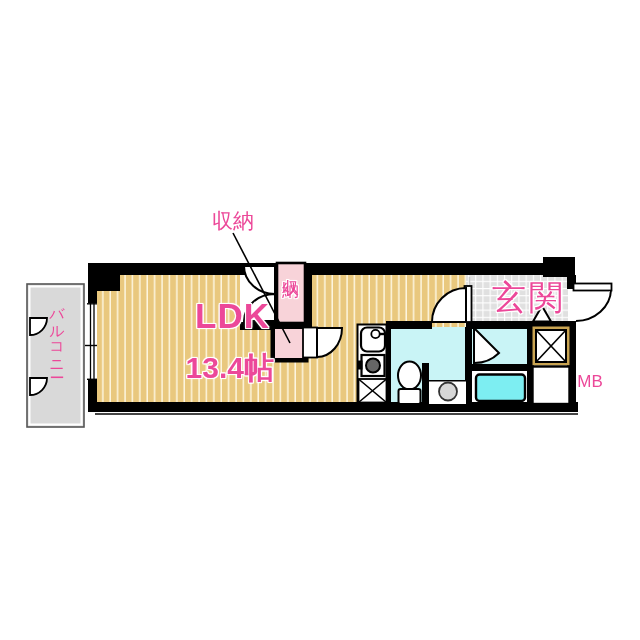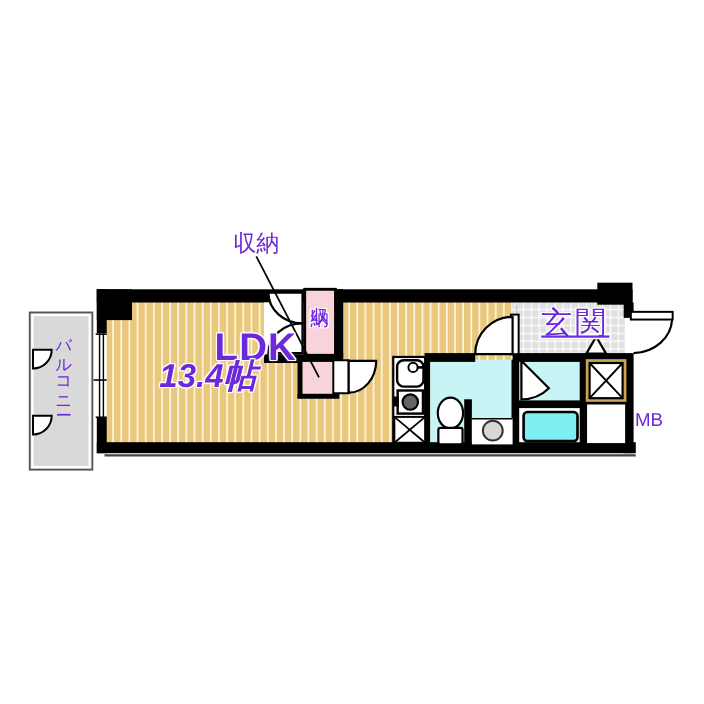--- a/index.html
+++ b/index.html
@@ -1,31 +1,31 @@
 <!DOCTYPE html>
 <html><head>
 <meta charset="utf-8">
 <style>
   html,body{margin:0;padding:0;background:#fff;}
   #canvas{
     position:relative;width:640px;height:640px;background:#ffffff;overflow:hidden;
     font-family:"Liberation Sans","DejaVu Sans",sans-serif;
   }
   #plan-svg{position:absolute;left:0;top:0;}
-  .lbl{position:absolute;color:#6d28d9;white-space:nowrap;}
+  .lbl{position:absolute;color:#ec4899;white-space:nowrap;}
   .halo{
     text-shadow:-1px -1px 0 #fff,1px -1px 0 #fff,-1px 1px 0 #fff,1px 1px 0 #fff,
                  0 -1px 0 #fff,0 1px 0 #fff,-1px 0 0 #fff,1px 0 0 #fff,0 0 3px #fff;
   }
   .vtext{writing-mode:vertical-rl;text-orientation:mixed;}
   #lbl-callout{left:212px;top:207px;font-size:21px;}
   #lbl-closet{left:280px;top:266px;width:22px;height:56px;font-size:17px;letter-spacing:2px;}
   #lbl-ldk{left:108px;top:296px;width:162px;text-align:right;font-size:35px;font-weight:bold;letter-spacing:1px;}
-  #lbl-size{left:104px;top:322px;width:170px;text-align:center;font-size:30px;font-weight:bold;font-style:italic;}
-  #lbl-entrance{left:492px;top:275px;font-size:28px;letter-spacing:3px;text-decoration:underline;}
+  #lbl-size{left:104px;top:348px;width:170px;text-align:right;font-size:30px;font-weight:bold;}
+  #lbl-entrance{left:492px;top:275px;font-size:34px;letter-spacing:3px;}
   #lbl-mb{left:533px;top:372px;width:36px;text-align:center;font-size:17px;padding-left:39px;}
   #lbl-balcony{left:47px;top:297px;height:104px;font-size:15px;letter-spacing:1px;}
 </style>
 </head>
 <body>
 
 <div id="canvas">
 
 <svg id="plan-svg" width="640" height="640" viewBox="0 0 640 640">
   <defs>

